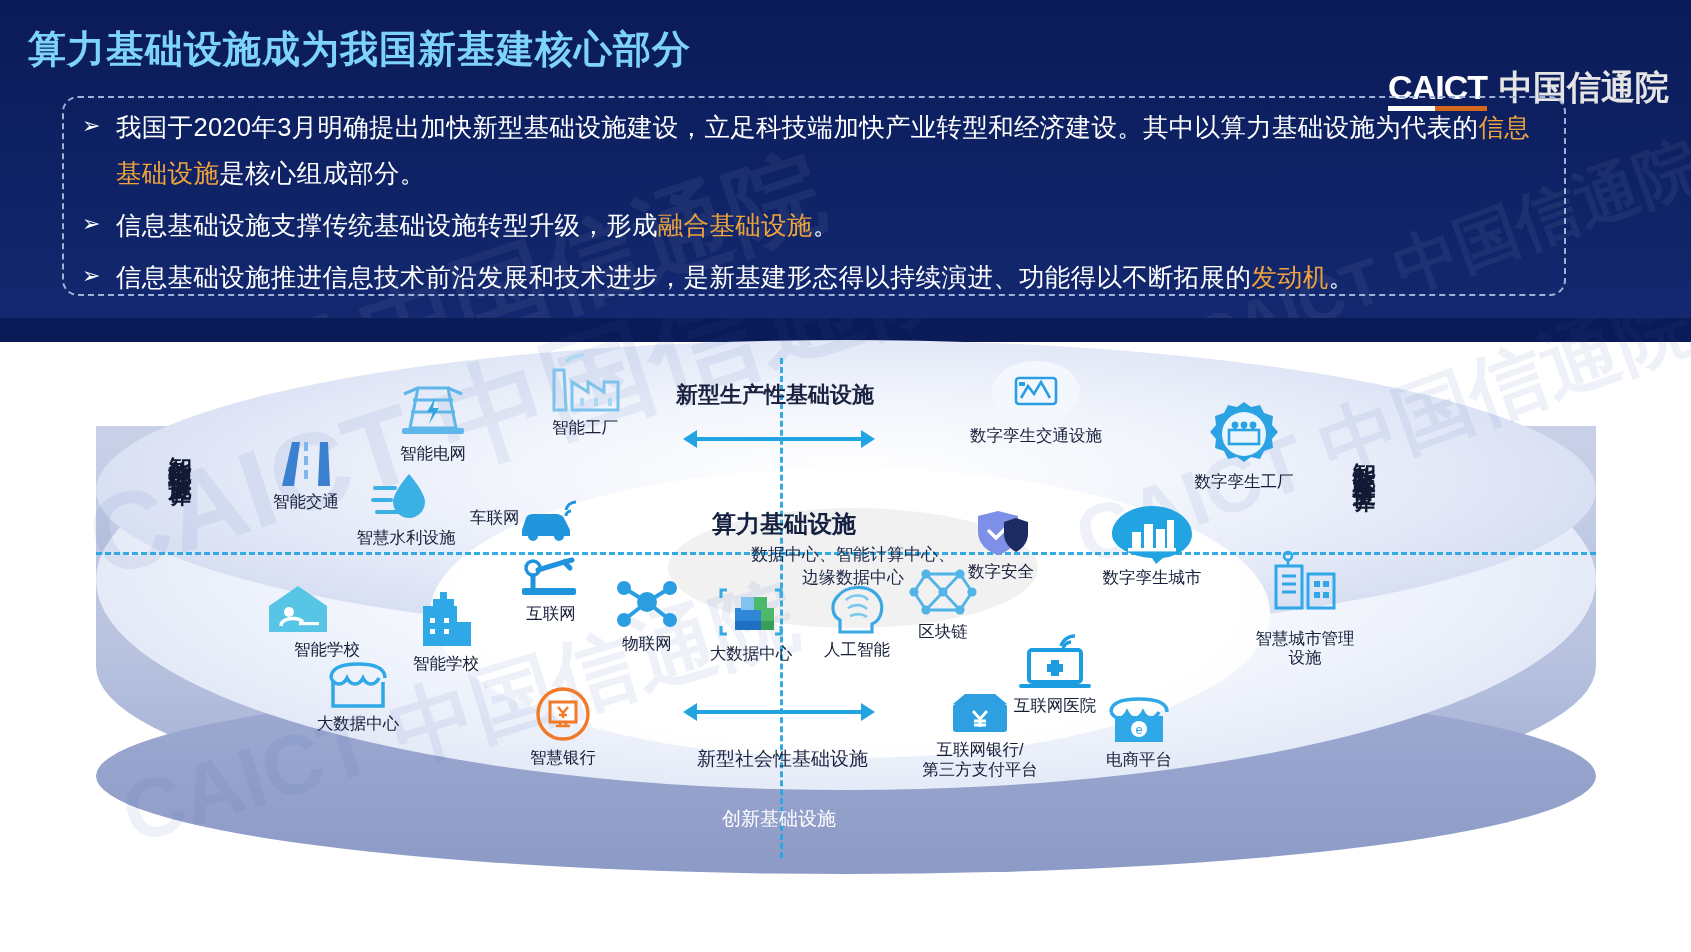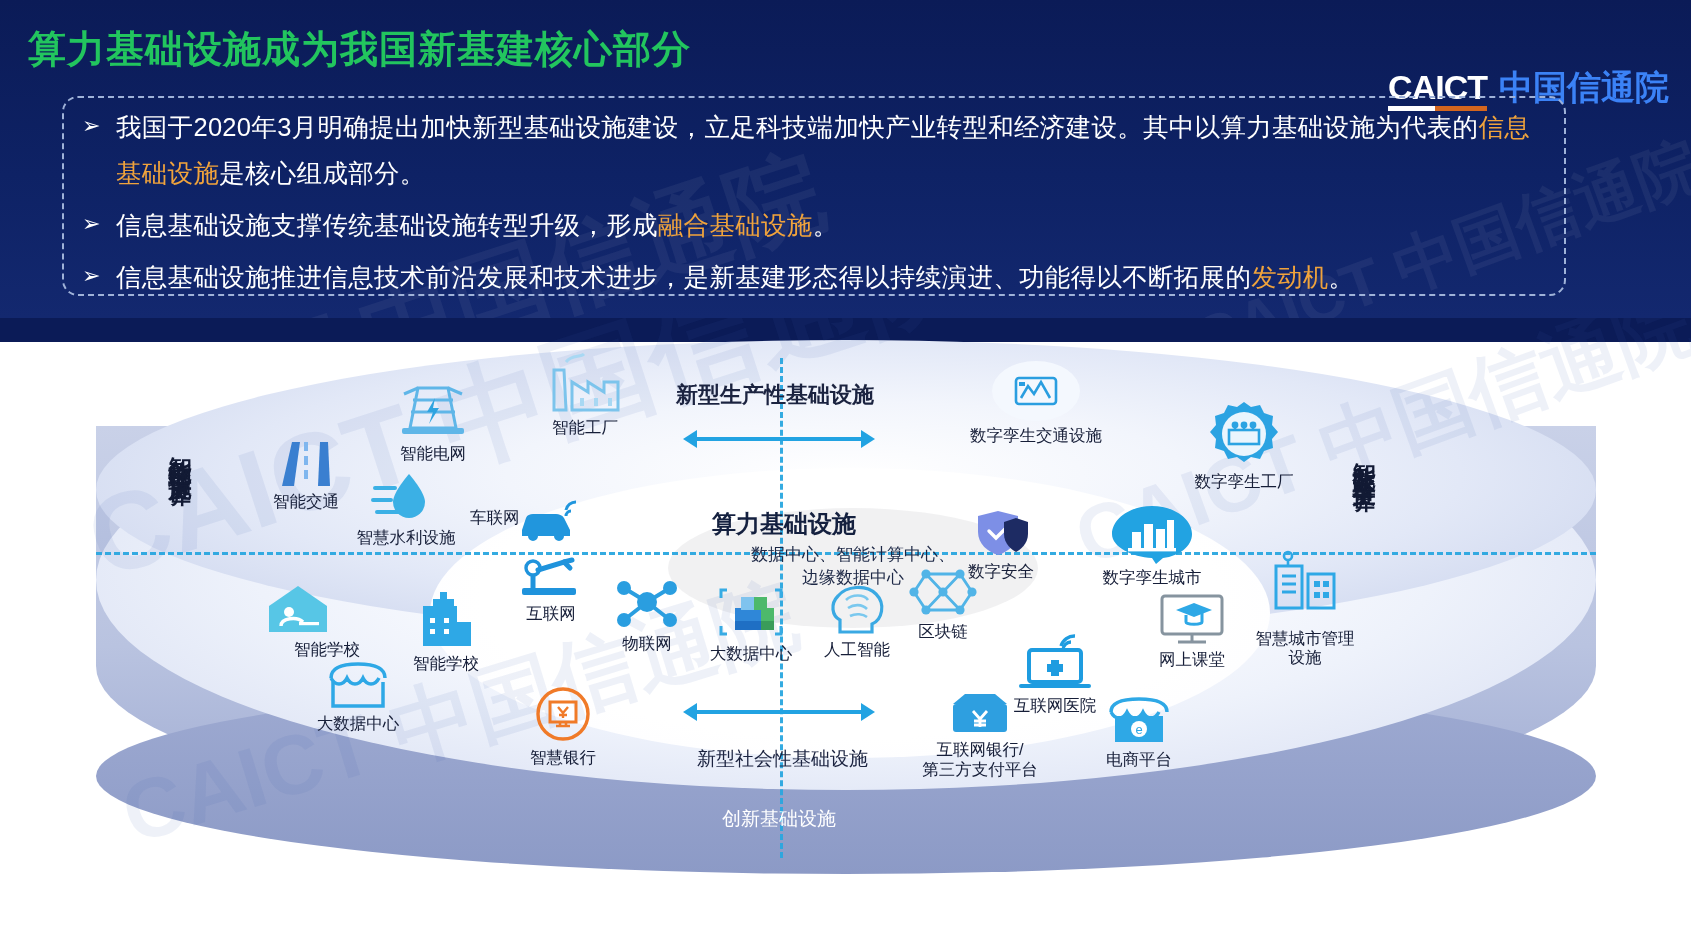--- a/index.html
+++ b/index.html
@@ -10,31 +10,31 @@
     position:relative;
   }
   
   #page{position:absolute;inset:0;}
   .top-band{
     position:absolute;left:0;top:0;width:1691px;height:318px;
     background:linear-gradient(180deg,#0b1b57 0%,#0e2265 55%,#13286f 100%);
   }
   .title{
     position:absolute;left:28px;top:24px;
-    font-size:38px;font-weight:bold;color:#22c55e;letter-spacing:1px;
+    font-size:38px;font-weight:bold;color:#7dd3fc;letter-spacing:1px;
     white-space:nowrap;
   }
   
   .logo{position:absolute;right:22px;top:30px;display:flex;align-items:flex-end;gap:12px;margin-top:40px;}
   .logo-caict{position:relative;font-size:34px;font-weight:bold;color:#fff;letter-spacing:-1px;line-height:1;font-family:"Liberation Sans",sans-serif;}
   .logo-rule{position:absolute;left:0;bottom:-7px;width:100%;height:5px;display:flex;}
   .logo-rule i{display:block;height:100%;}
   .logo-rule i:first-child{width:47%;background:#ffffff;}
   .logo-rule i:last-child{width:53%;background:#d4661e;}
-  .logo-cn{font-size:34px;font-weight:bold;color:#3b82f6;line-height:1;}
+  .logo-cn{font-size:34px;font-weight:bold;color:#e5e5e5;line-height:1;}
   
   .bullet-box{
     position:absolute;left:62px;top:96px;width:1500px;height:196px;
     border:2px dashed #9fb2d8;border-radius:16px;
   }
   .bullets{position:absolute;left:82px;top:104px;width:1470px;}
   .bullet{display:flex;align-items:flex-start;margin-bottom:6px;}
   .bullet .marker{
     color:#ffffff;font-size:22px;line-height:44px;width:34px;flex:none;
     text-align:left;
@@ -417,29 +417,20 @@
           <rect x="46" y="31" width="6" height="6" fill="#2ea8e6"></rect>
             <rect x="55" y="31" width="6" height="6" fill="#2ea8e6"></rect>
           <rect x="46" y="42" width="6" height="6" fill="#2ea8e6"></rect>
             <rect x="55" y="42" width="6" height="6" fill="#2ea8e6"></rect>
         </svg>
         <span class="lb" style="line-height:1.18;margin-top:17px;">
           <span>智慧城市管理<br>设施</span>
         </span>
       </div>
 
-      <div class="node" style="left:1128px;top:272px;width:128px;">
-        <svg class="ic" width="72" height="58" viewBox="0 0 72 58">
-          <rect x="6" y="6" width="60" height="38" rx="3" fill="none" stroke="#86949f" stroke-width="3"></rect>
-          <path d="M36 44 L36 52 M22 52 L50 52" stroke="#86949f" stroke-width="3"></path>
-          <path d="M20 20 L38 13 L56 20 L38 27 Z" fill="#2ea8e6"></path>
-          <path d="M46 23 L46 32 C46 35 30 35 30 32 L30 25" fill="none" stroke="#2ea8e6" stroke-width="3"></path>
-        </svg>
-        <span class="lb">网上课堂</span>
-      </div>
 
       <div class="node" style="left:990px;top:316px;width:130px;">
         <svg class="ic" width="80" height="60" viewBox="0 0 80 60">
           <rect x="14" y="16" width="52" height="32" rx="3" fill="none" stroke="#1e9ce0" stroke-width="4"></rect>
           <path d="M36 26 L44 26 L44 30 L48 30 L48 38 L44 38 L44 42 L36 42 L36 38 L32 38 L32 30 L36 30 Z" fill="#1e9ce0"></path>
           <path d="M6 52 L74 52" stroke="#1e9ce0" stroke-width="4" stroke-linecap="round"></path>
           <path d="M46 12 A14 14 0 0 1 60 2" stroke="#1e9ce0" stroke-width="3.4" fill="none"></path>
           <path d="M48 16 A8 8 0 0 1 56 8" stroke="#1e9ce0" stroke-width="3.4" fill="none"></path>
         </svg>
         <span class="lb">互联网医院</span>

